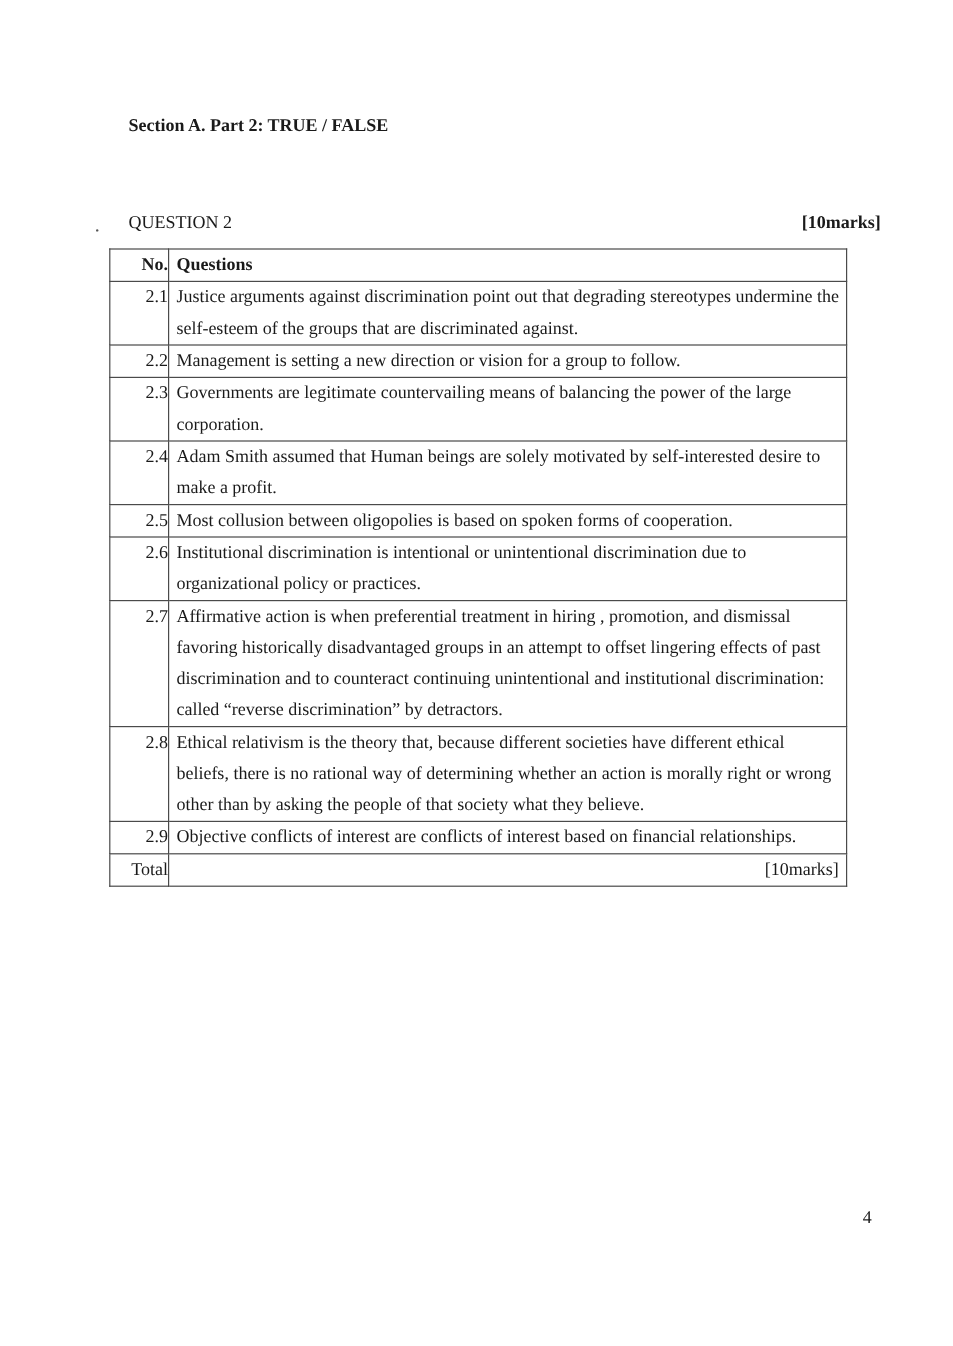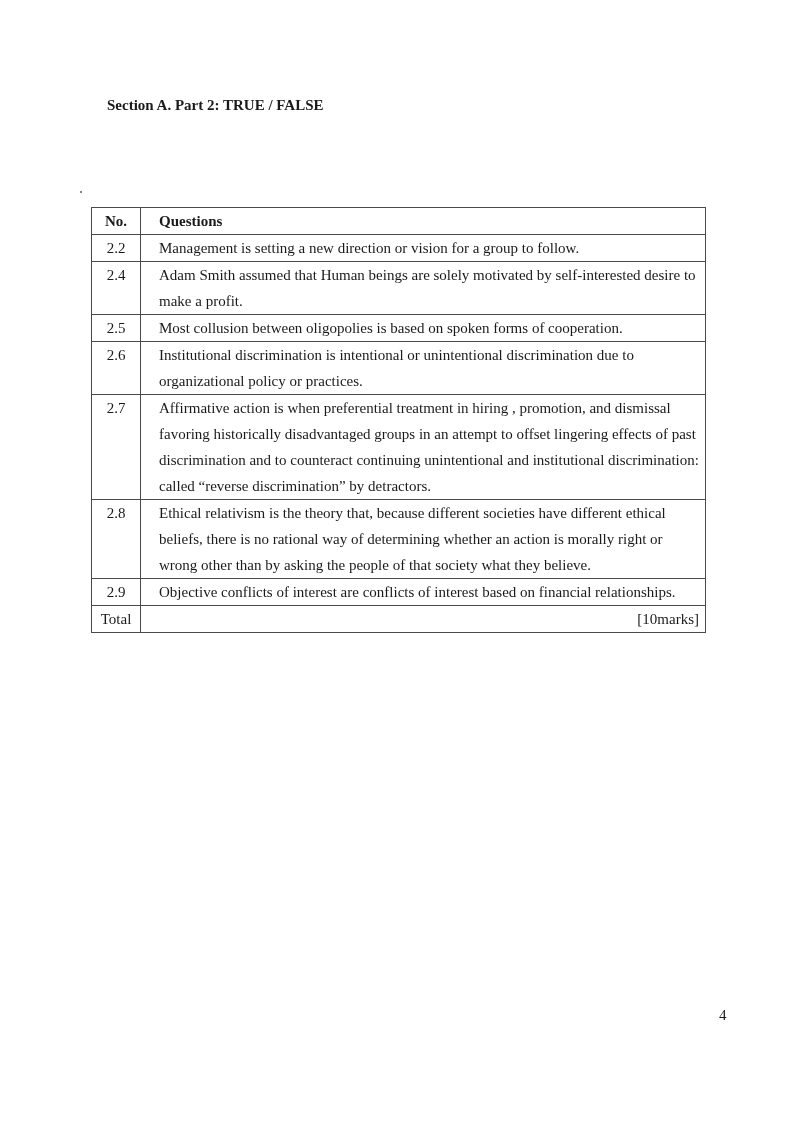--- a/index.html
+++ b/index.html
@@ -68,30 +68,30 @@
       left: 75px;
       top: 166px;
       width: 615px;
       border-collapse: collapse;
       font-size: 15px;
     }
     table.questions td, table.questions th {
       border: 1px solid #4a4a4a;
       vertical-align: top;
       line-height: 26px;
-      padding: 0 0 0 18px;
+      padding: 0 0 0 6px;
     }
     table.questions th {
       font-weight: bold;
       text-align: left;
       height: 26px;
     }
     table.questions th.no-col, table.questions td.no-col {
       width: 48px;
-      text-align: center;
+      text-align: right;
       padding: 0;
     }
     table.questions td.q-text {
       padding-right: 4px;
     }
     table.questions tr.total-row td.marks-cell {
       text-align: right;
       padding-right: 6px;
     }
     .page-number {
@@ -100,33 +100,45 @@
       top: 966px;
       font-size: 15px;
     }
   </style>
 </head>
 <body>
 
 <div class="page">
   <h3 class="section-title">Section A. Part 2: TRUE / FALSE</h3>
 
+  <div class="question-heading">
+    <span>QUESTION 2</span>
+    <span class="marks">[10marks]</span>
+  </div>
   <div class="dot-mark"></div>
 
   <table class="questions">
     <thead>
       <tr>
         <th class="no-col">No.</th>
         <th>Questions</th>
       </tr>
     </thead>
     <tbody id="q-body">
+    <tr>
+          <td class="no-col">2.1</td>
+          <td class="q-text">Justice arguments against discrimination point out that degrading stereotypes undermine the self-esteem of the groups that are discriminated against.</td>
+        </tr>
         <tr>
           <td class="no-col">2.2</td>
           <td class="q-text">Management is setting a new direction or vision for a group to follow.</td>
+        </tr>
+        <tr>
+          <td class="no-col">2.3</td>
+          <td class="q-text">Governments are legitimate countervailing means of balancing the power of the large corporation.</td>
         </tr>
         <tr>
           <td class="no-col">2.4</td>
           <td class="q-text">Adam Smith assumed that Human beings are solely motivated by self-interested desire to make a profit.</td>
         </tr>
         <tr>
           <td class="no-col">2.5</td>
           <td class="q-text">Most collusion between oligopolies is based on spoken forms of cooperation.</td>
         </tr>
         <tr>

